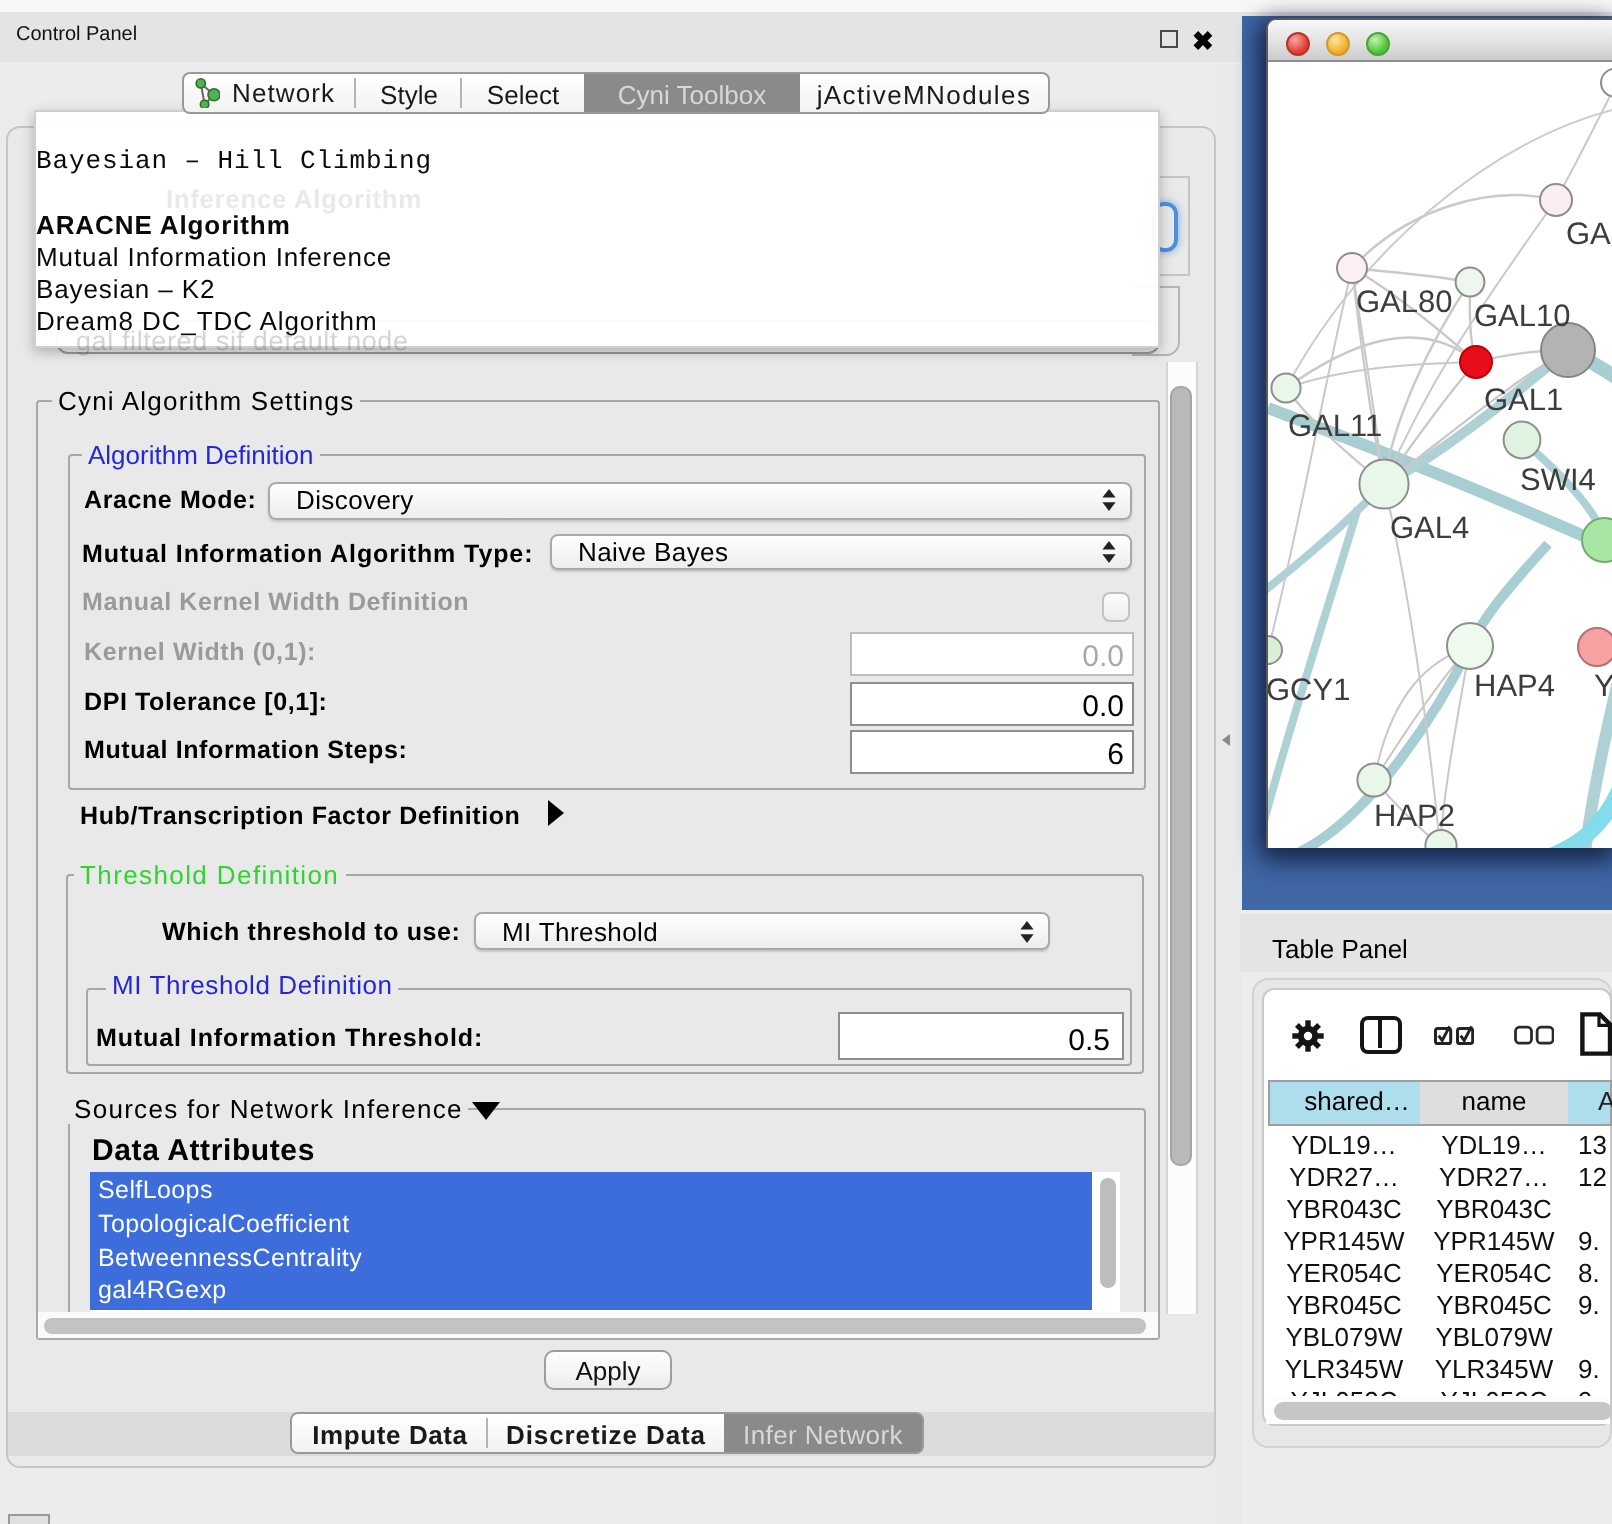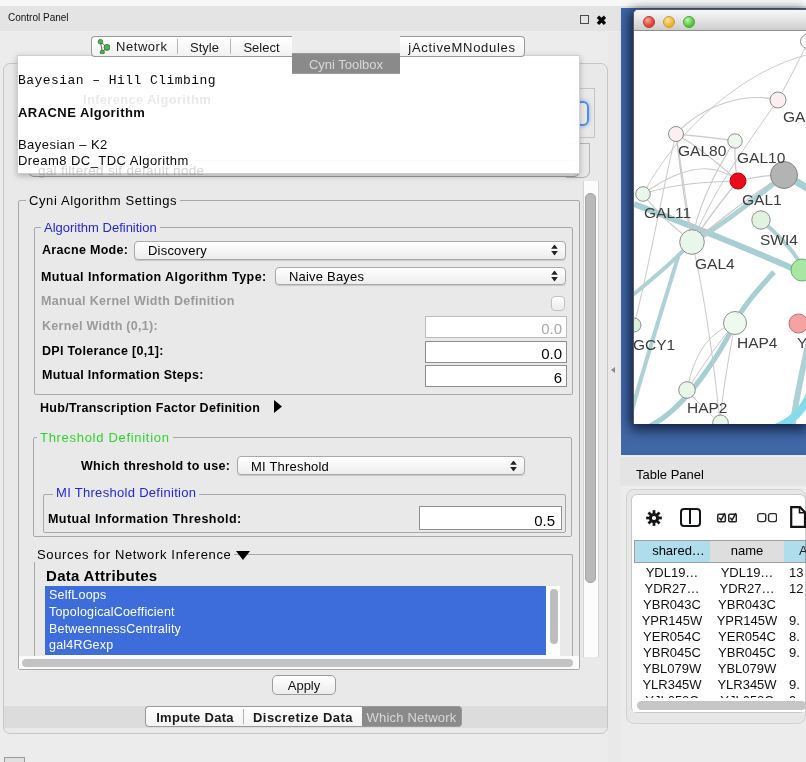--- a/index.html
+++ b/index.html
@@ -81,21 +81,21 @@
 <div class="abs" id="titlebar"></div>
 <div class="abs" id="titletxt">Control Panel</div>
 <div class="abs" id="flicon"></div>
 <div class="abs" id="clicon">✖</div>
 
 <div class="abs" id="panel"></div>
 
 <div class="tab" style="left:91px; width:87px; border-left:1px solid #9a9a9a; border-radius:4px 0 0 4px;"></div>
 <div class="tab" style="left:178px; width:53px;">Style</div>
 <div class="tab" style="left:231px; width:61px;">Select</div>
-<div class="tab tabsel" style="left:292px; width:108px;margin-top:17px;">Cyni Toolbox</div>
+<div class="tab tabsel" style="left:292px; width:108px;">Cyni Toolbox</div>
 <div class="tab" style="left:400px; width:125px; border-right:1px solid #9a9a9a; border-radius:0 4px 4px 0; letter-spacing:.7px;">jActiveMNodules</div>
 <div class="tsep" style="left:177px;"></div>
 <div class="tsep" style="left:230px;"></div>
 <div class="abs" style="left:116px; top:39px; font-size:13px; color:#1a1a1a; letter-spacing:.55px; z-index:12;">Network</div>
 <svg class="abs" style="left:97px; top:38px; z-index:12;" width="13" height="16" viewBox="0 0 13 16">
   <line x1="3.4" y1="3.7" x2="10" y2="9.4" stroke="#666" stroke-width="1"></line>
   <line x1="3.4" y1="3.7" x2="5.3" y2="14.2" stroke="#666" stroke-width="1"></line>
   <line x1="10" y1="9.4" x2="5.3" y2="14.2" stroke="#666" stroke-width="1"></line>
   <circle cx="3.4" cy="3.7" r="2.3" fill="#52b152" stroke="#2e6e2e" stroke-width="0.8"></circle>
   <circle cx="10" cy="9.4" r="3" fill="#52b152" stroke="#2e6e2e" stroke-width="0.8"></circle>
@@ -176,31 +176,32 @@
 <div class="abs" id="hsb"></div>
 <div class="abs" id="vsbtrack"></div>
 <div class="abs" id="vsb"></div>
 
 <div class="abs" id="applybtn">Apply</div>
 
 <div class="abs" id="btband"></div>
 <div class="btab" style="left:145px; width:99px; border-left:1px solid #9a9a9a; border-radius:4px 0 0 4px; letter-spacing:.3px;">Impute Data</div>
 <div class="btab" style="left:244px; width:118px; letter-spacing:.45px;">Discretize Data</div>
 <div class="tsep" style="left:243px; top:709px;"></div>
-<div class="btab tabsel" style="left:362px; width:100px; border-right:1px solid #9a9a9a; border-radius:0 4px 4px 0; font-weight:normal; color:#d8d8d8;">Which Network</div>
+<div class="btab tabsel" style="left:362px; width:100px; border-right:1px solid #9a9a9a; border-radius:0 4px 4px 0; font-weight:normal; color:#d8d8d8;">Infer Network</div>
 
 <div class="abs" style="left:575px; top:88px; width:20px; height:50px; border:1px solid #c5c5c5;"></div>
 <div class="abs" style="left:576px; top:101px; width:13px; height:25px; border:2.5px solid #4f8fdc; border-radius:6px; box-shadow:0 0 4px #7aa8e0;"></div>
 <div class="abs" style="left:566px; top:143px; width:24px; height:35px; border:1px solid #b5b5b5; border-radius:0 0 7px 0; border-left:none;"></div>
 
 <div class="abs" style="left:28px; top:160px; width:552px; height:17px; border:1px solid #9a9a9a; border-radius:6px; background:linear-gradient(#fdfdfd,#e8e8e8);"></div>
 
 <div class="abs" id="popup">
   <div class="popitem" style="top:17px;font-family:Liberation Mono, monospace;">Bayesian – Hill Climbing</div>
   <div class="popitem" style="top:49px; font-weight:bold;">ARACNE Algorithm</div>
+  <div class="popitem" style="top:65px;">Mutual Information Inference</div>
   <div class="popitem" style="top:81px;">Bayesian – K2</div>
   <div class="popitem" style="top:97px;">Dream8 DC_TDC Algorithm</div>
   <div style="position:absolute; left:65px; top:36px; font-size:13px; font-weight:bold; color:rgba(40,40,40,.10); letter-spacing:.3px;">Inference Algorithm</div>
   <div style="position:absolute; left:20px; top:107px; font-size:13.5px; color:rgba(70,70,70,.23); letter-spacing:.3px;">gal filtered sif default node</div>
 </div>
 
 <div class="abs" id="gutter"></div>
 <div class="abs" id="desktop"></div>
 <div class="abs" id="netwin">
   <div id="wtitle"></div>

